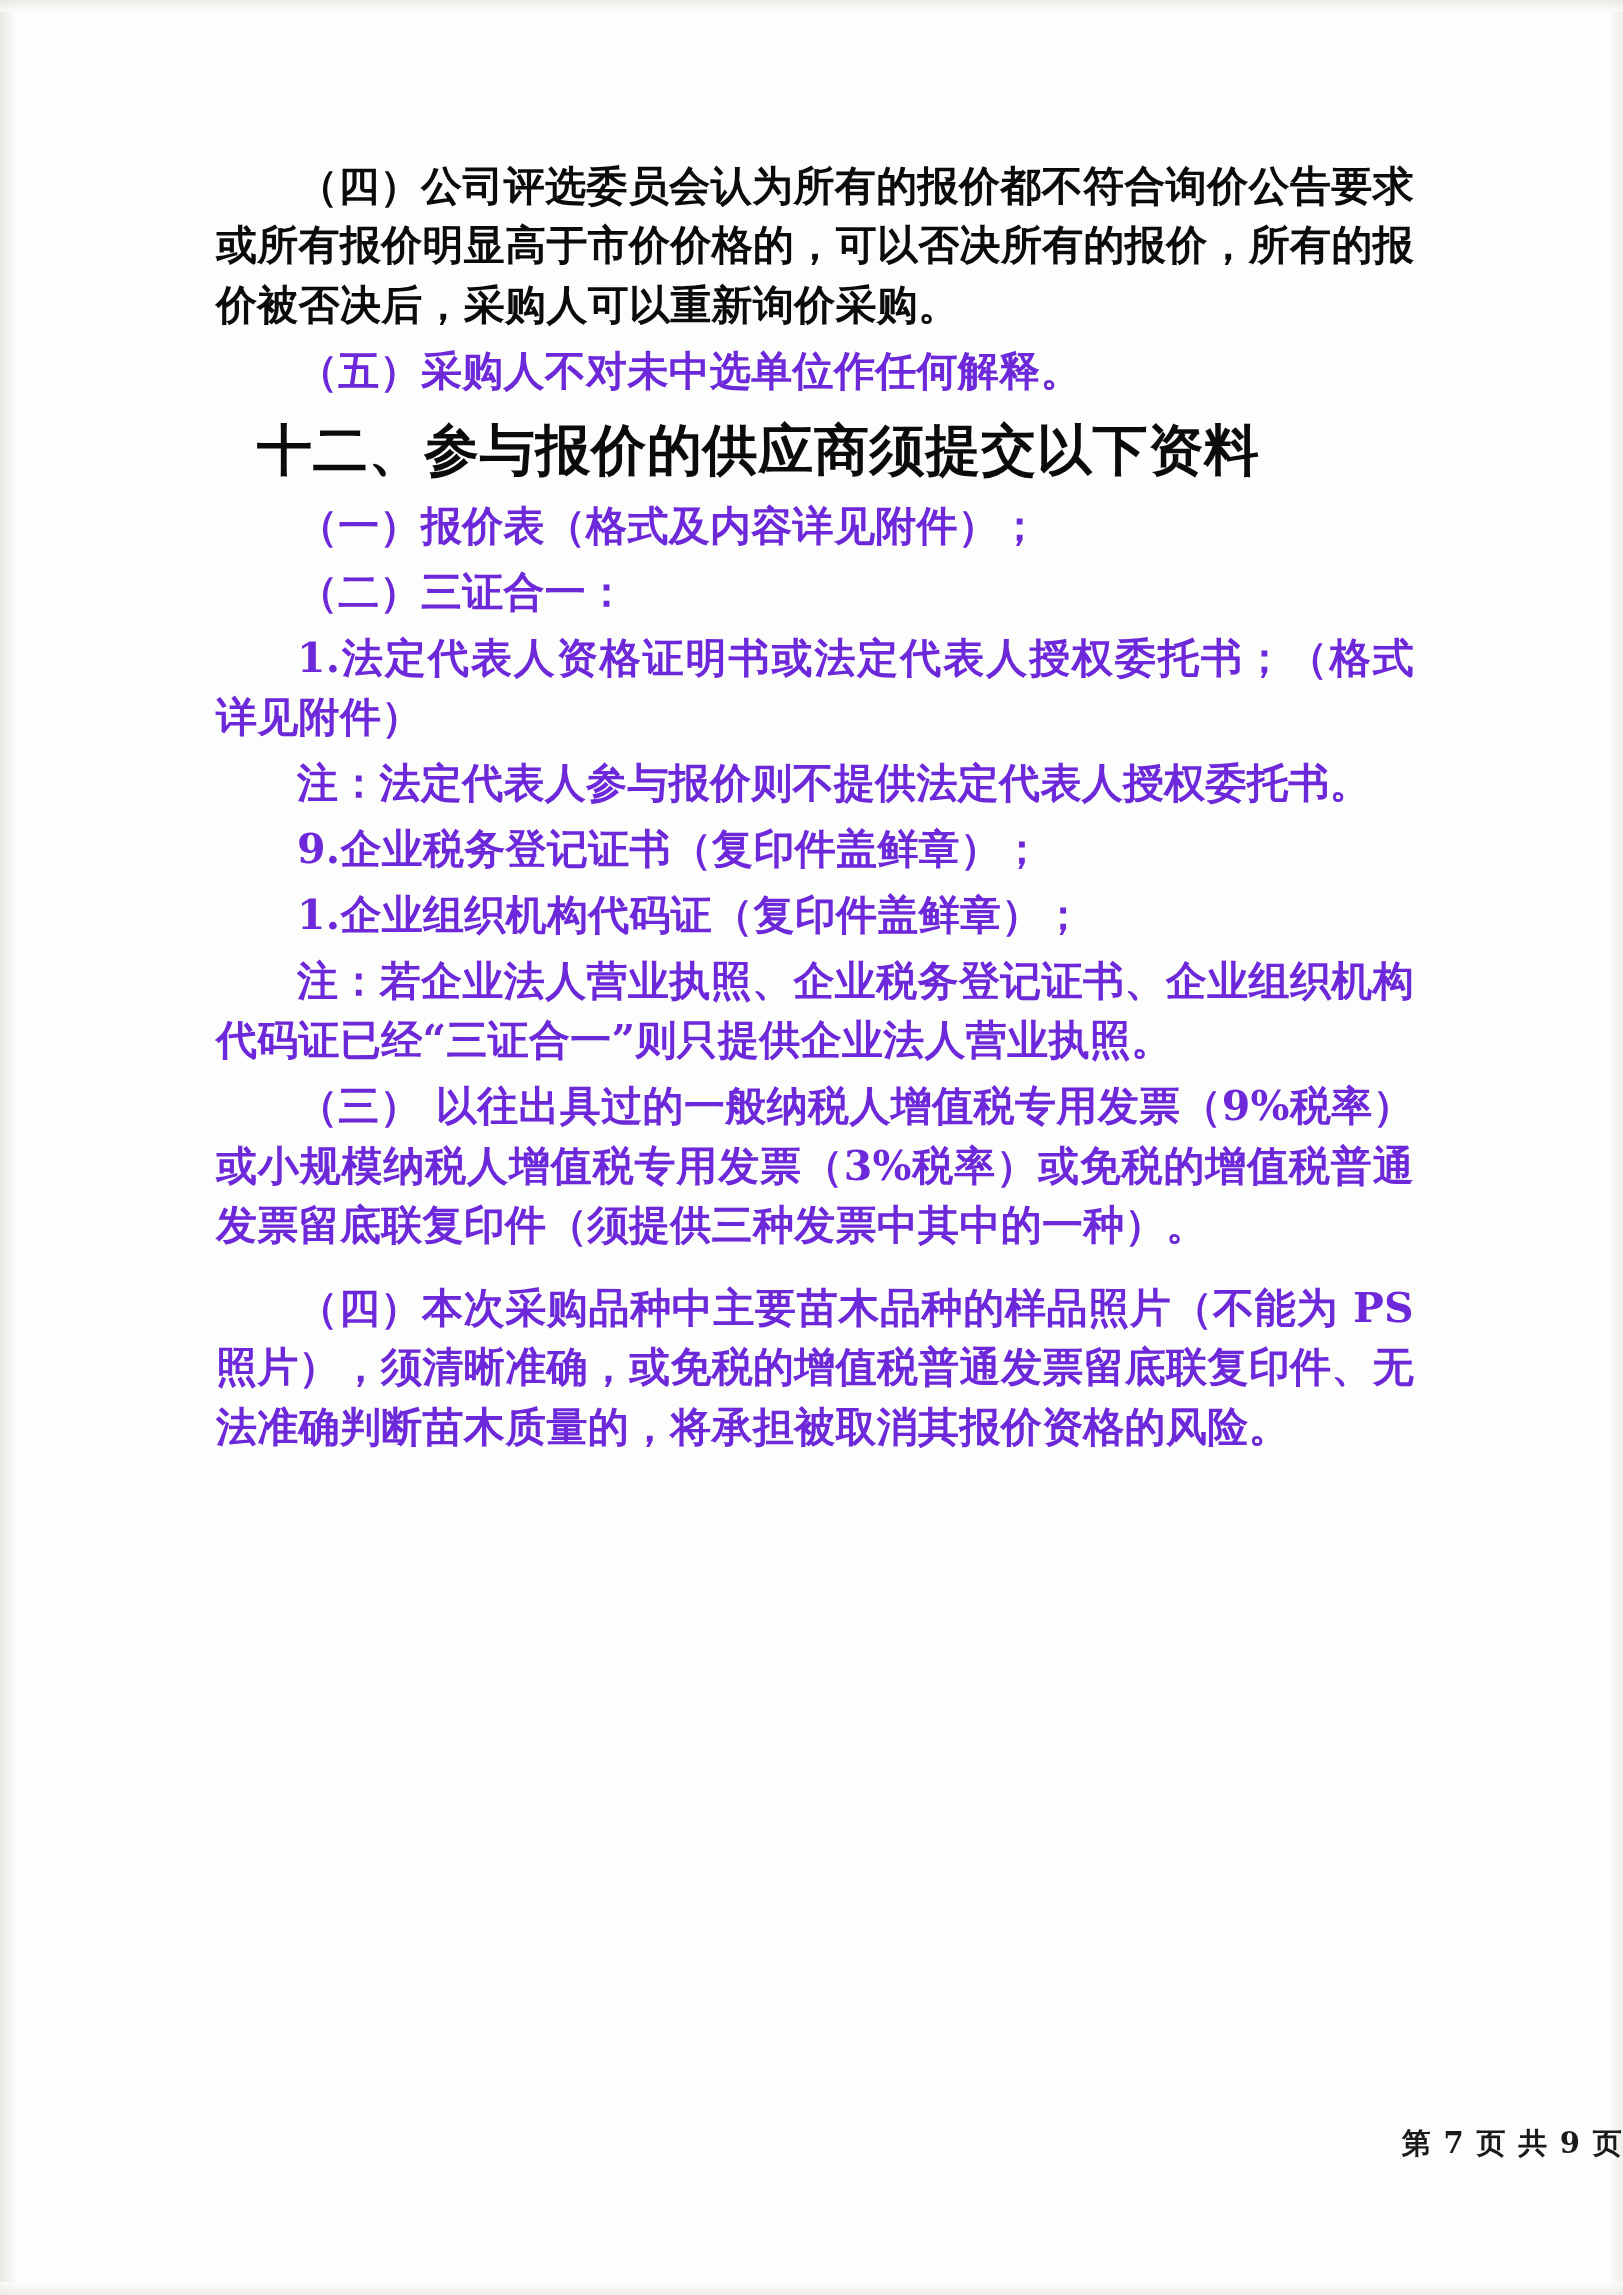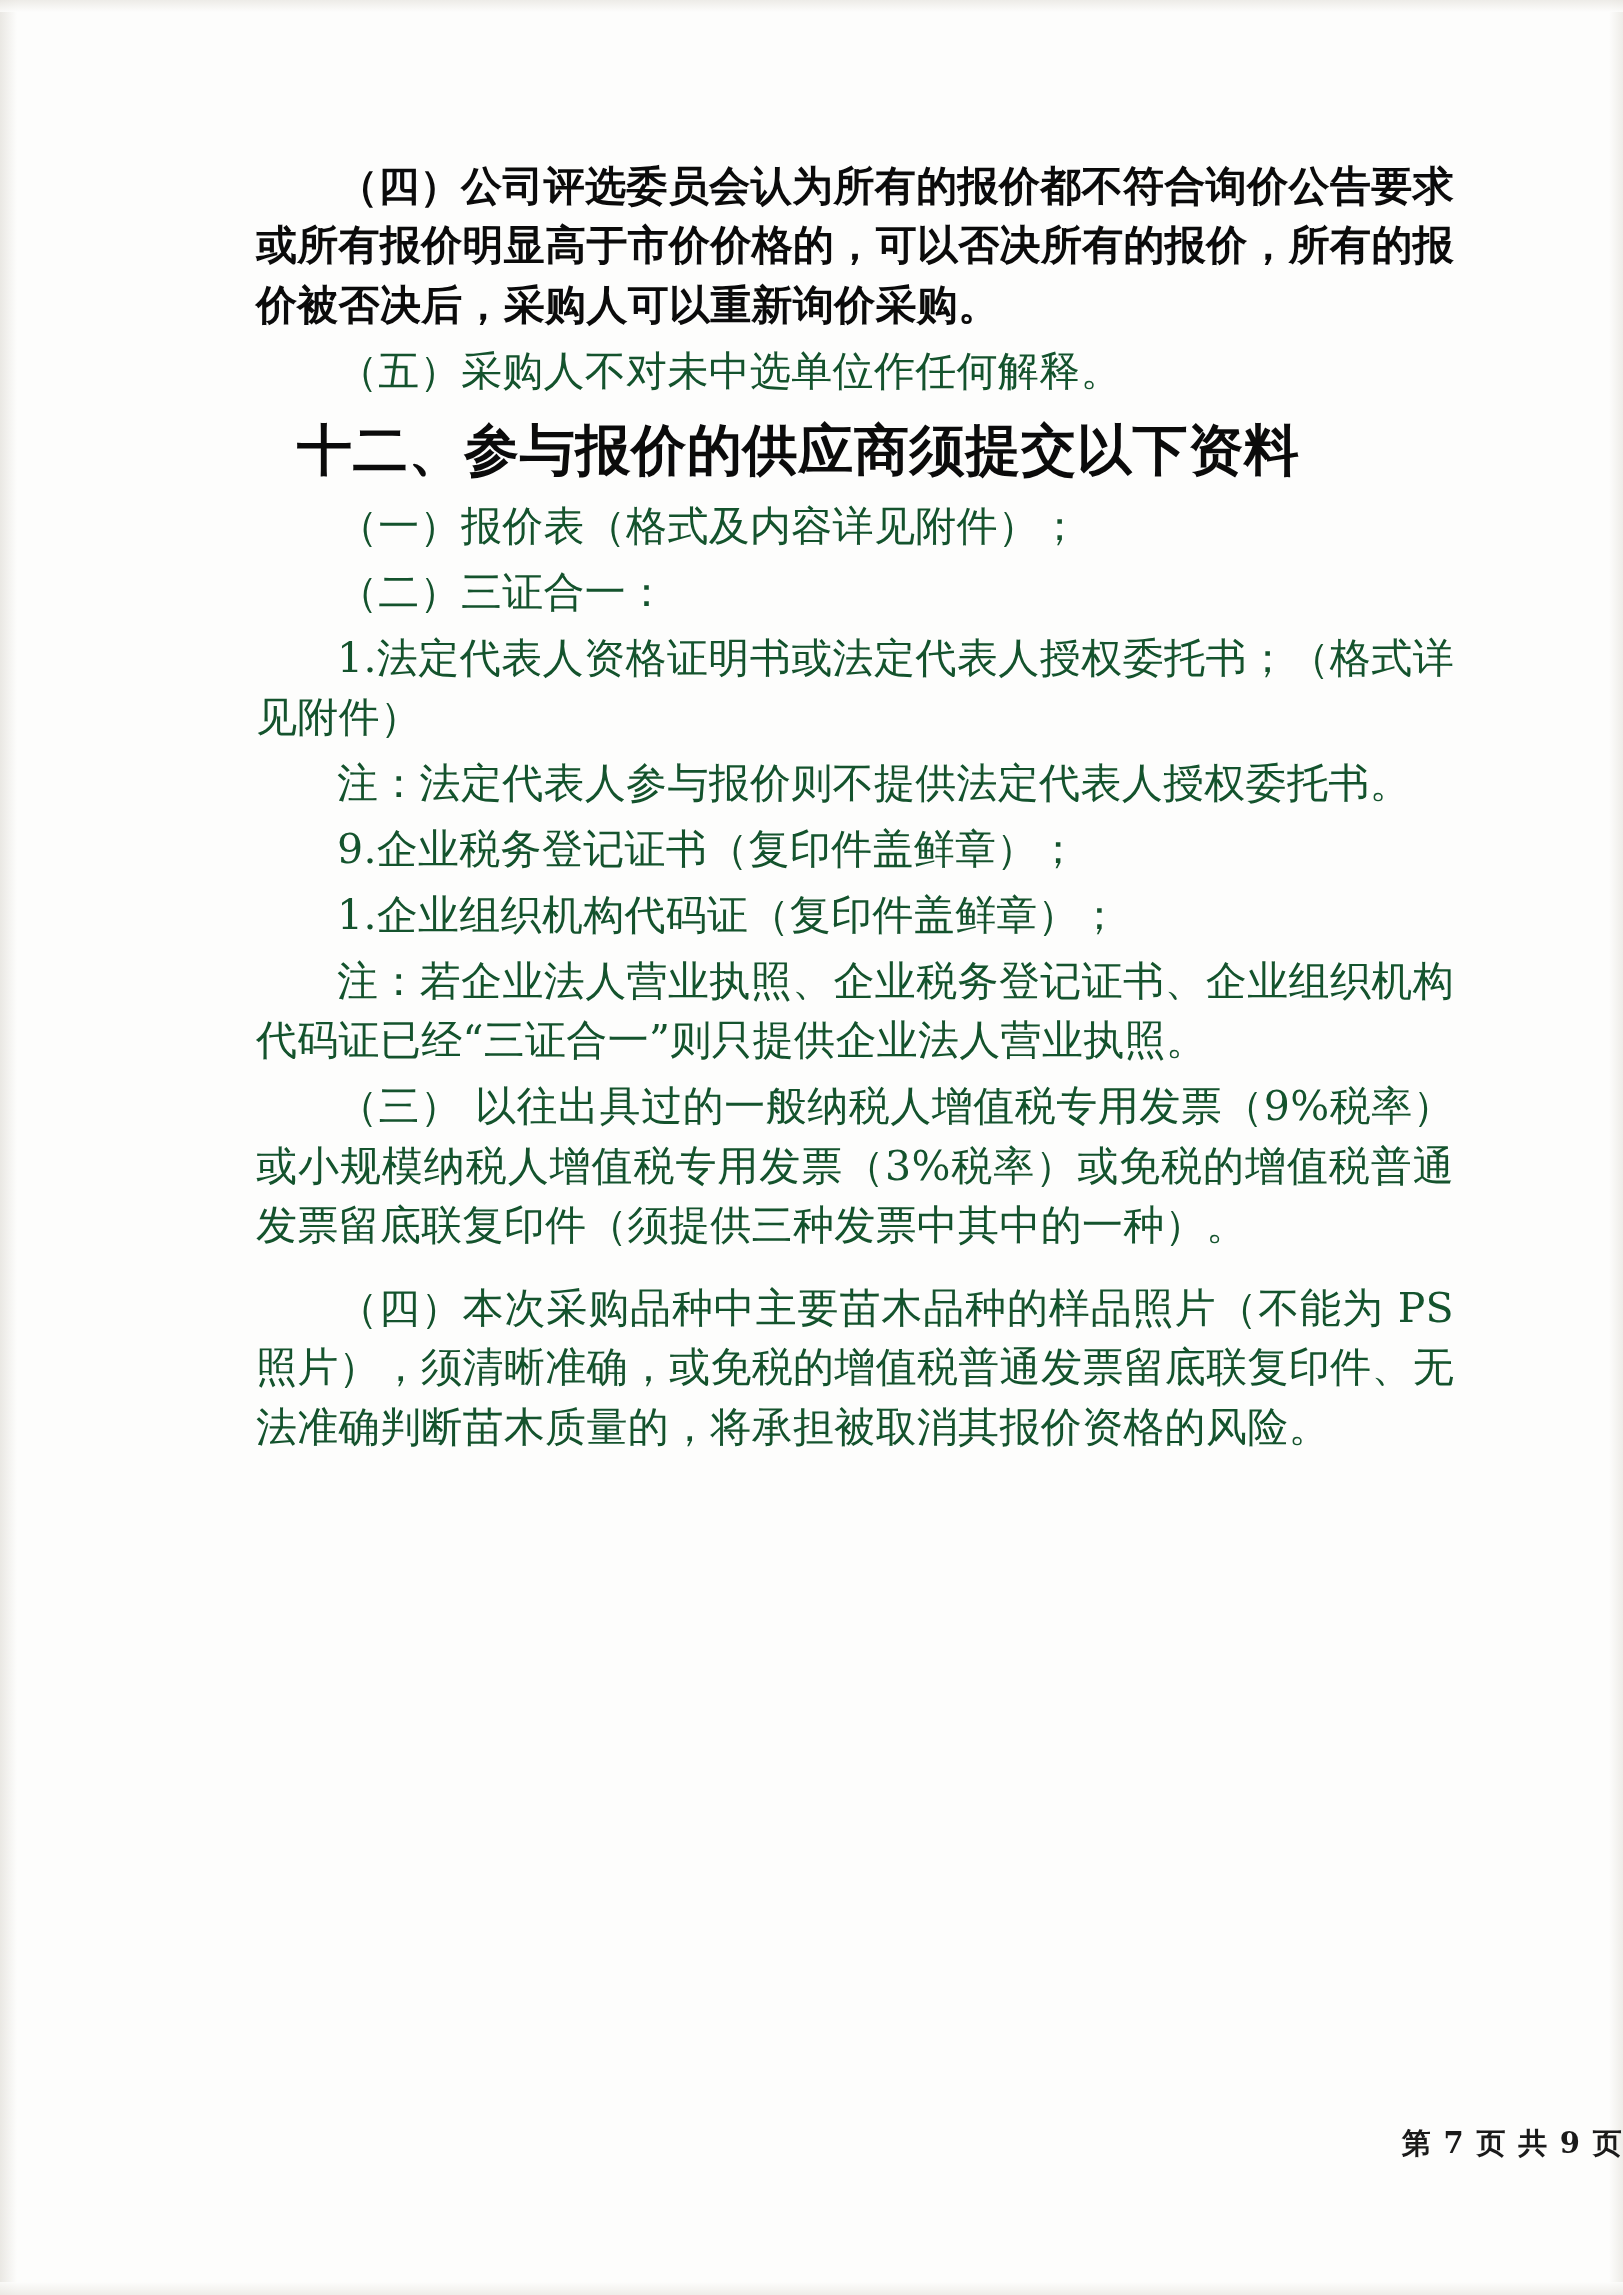--- a/index.html
+++ b/index.html
@@ -46,31 +46,31 @@
     width: 100%; height: 13px;
     background: linear-gradient(to top, #ebe9e4, #fdfdfc);
     opacity: .8;
   }
 
   .content {
     position: absolute;
     left: 216px;
     top: 157px;
     width: 1198px;
-    margin-left: 40px;
   }
 
   .para {
     font-size: 41px;
     line-height: 1.45;
-    color: #14532d;
+    color: #6d28d9;
     margin: 0 0 6.5px 0;
     text-align: justify;
     letter-spacing: 0.3px;
     font-family: "DejaVu Serif", "Liberation Serif", serif;
+    font-weight: bold;
   }
   .indent {
     text-indent: 81px;
   }
   .bold {
     font-weight: bold;
     color: #0b0b0b;
   }
   .heading {
     font-size: 55px;

